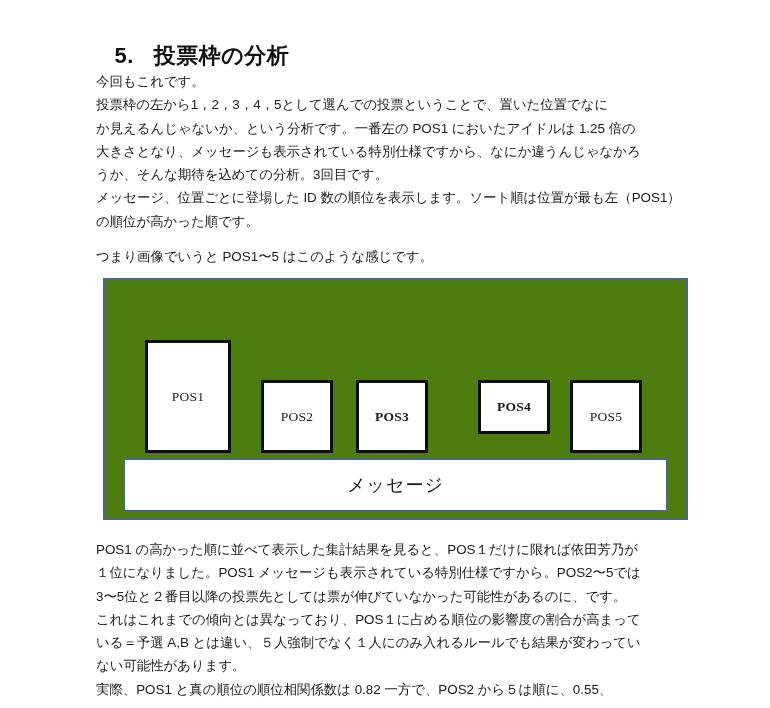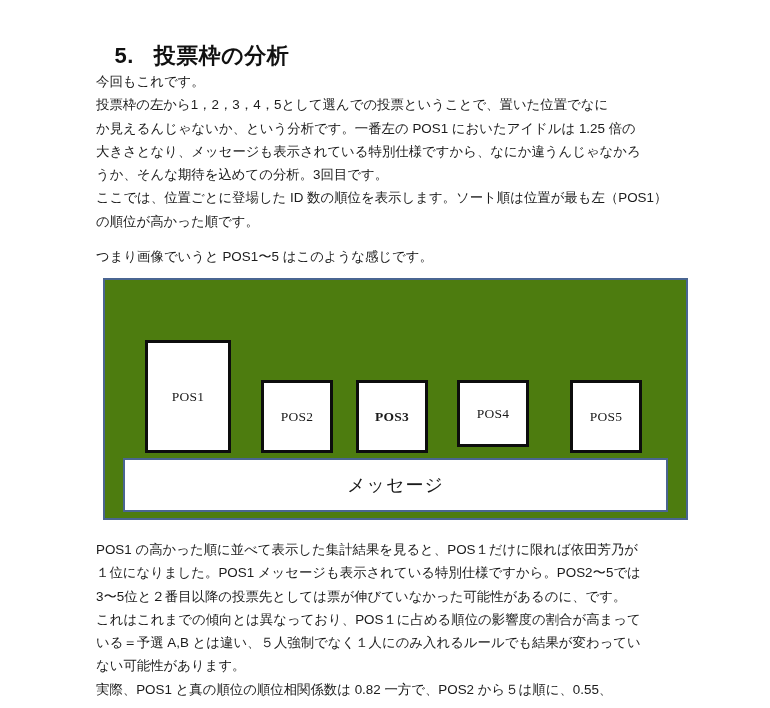--- a/index.html
+++ b/index.html
@@ -85,21 +85,21 @@
 
   
   .pos-box.pos1 {
     left: 40px;
     top: 60px;
     width: 86px;
     height: 113px;
   }
   .pos-box.pos2 { left: 156px; top: 100px; width: 72px; height: 73px; }
   .pos-box.pos3 { left: 251px; top: 100px; width: 72px; height: 73px; font-weight: bold; }
-  .pos-box.pos4 { left: 352px; top: 100px; width: 72px; height: 67px; }
+  .pos-box.pos4 { left: 373px; top: 100px; width: 72px; height: 54px; font-weight: bold; }
   .pos-box.pos5 { left: 465px; top: 100px; width: 72px; height: 73px; }
 
   .message-box {
     position: absolute;
     left: 18px;
     top: 178px;
     width: 545px;
     height: 54px;
     border: 2px solid #4a6591;
     background: #ffffff;
@@ -121,21 +121,21 @@
   <div class="section-heading">
     <span>5.</span><span>&nbsp;&nbsp;&nbsp;</span><span>投票枠の分析</span>
   </div>
 
   <div class="body-text" id="intro-block">
     <p>今回もこれです。</p>
     <p>投票枠の左から1，2，3，4，5として選んでの投票ということで、置いた位置でなに</p>
     <p>か見えるんじゃないか、という分析です。一番左の POS1 においたアイドルは 1.25 倍の</p>
     <p>大きさとなり、メッセージも表示されている特別仕様ですから、なにか違うんじゃなかろ</p>
     <p>うか、そんな期待を込めての分析。3回目です。</p>
-    <p>ここでは、位置ごとに登場した ID 数の順位を表示します。ソート順は位置が最も左（POS1）</p>
+    <p>メッセージ、位置ごとに登場した ID 数の順位を表示します。ソート順は位置が最も左（POS1）</p>
     <p>の順位が高かった順です。</p>
   </div>
 
   <div class="body-text" id="lead-block">
     <p>つまり画像でいうと POS1〜5 はこのような感じです。</p>
   </div>
 
   <div class="diagram-frame">
 
     <div class="pos-box pos1">

